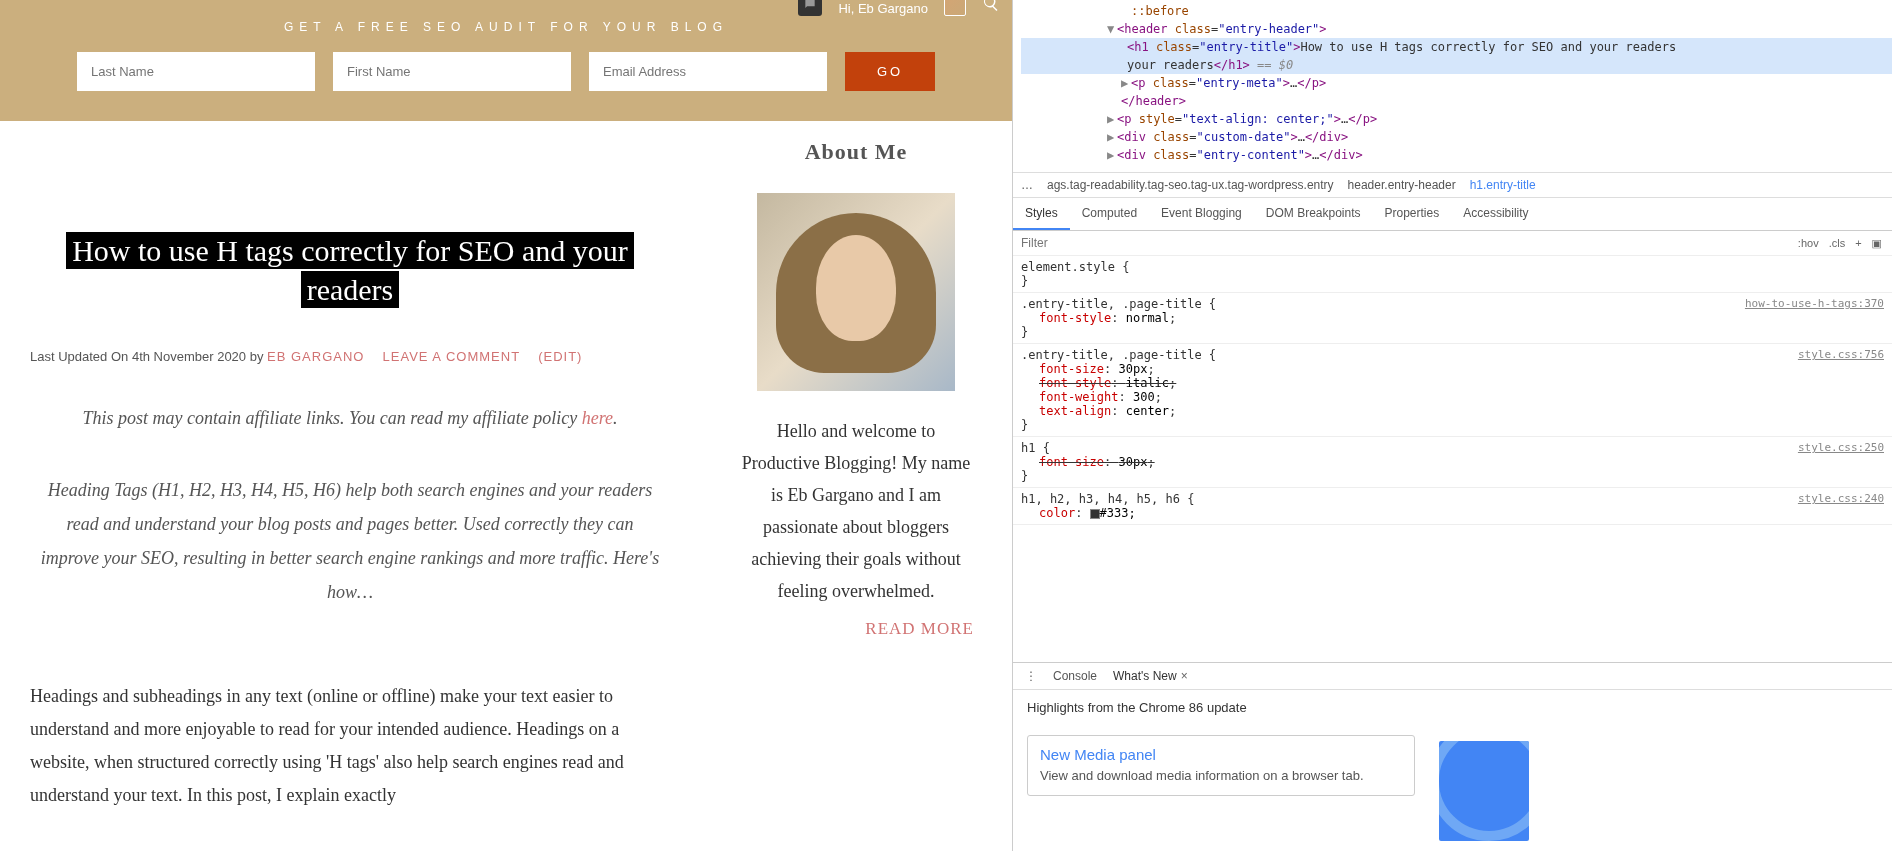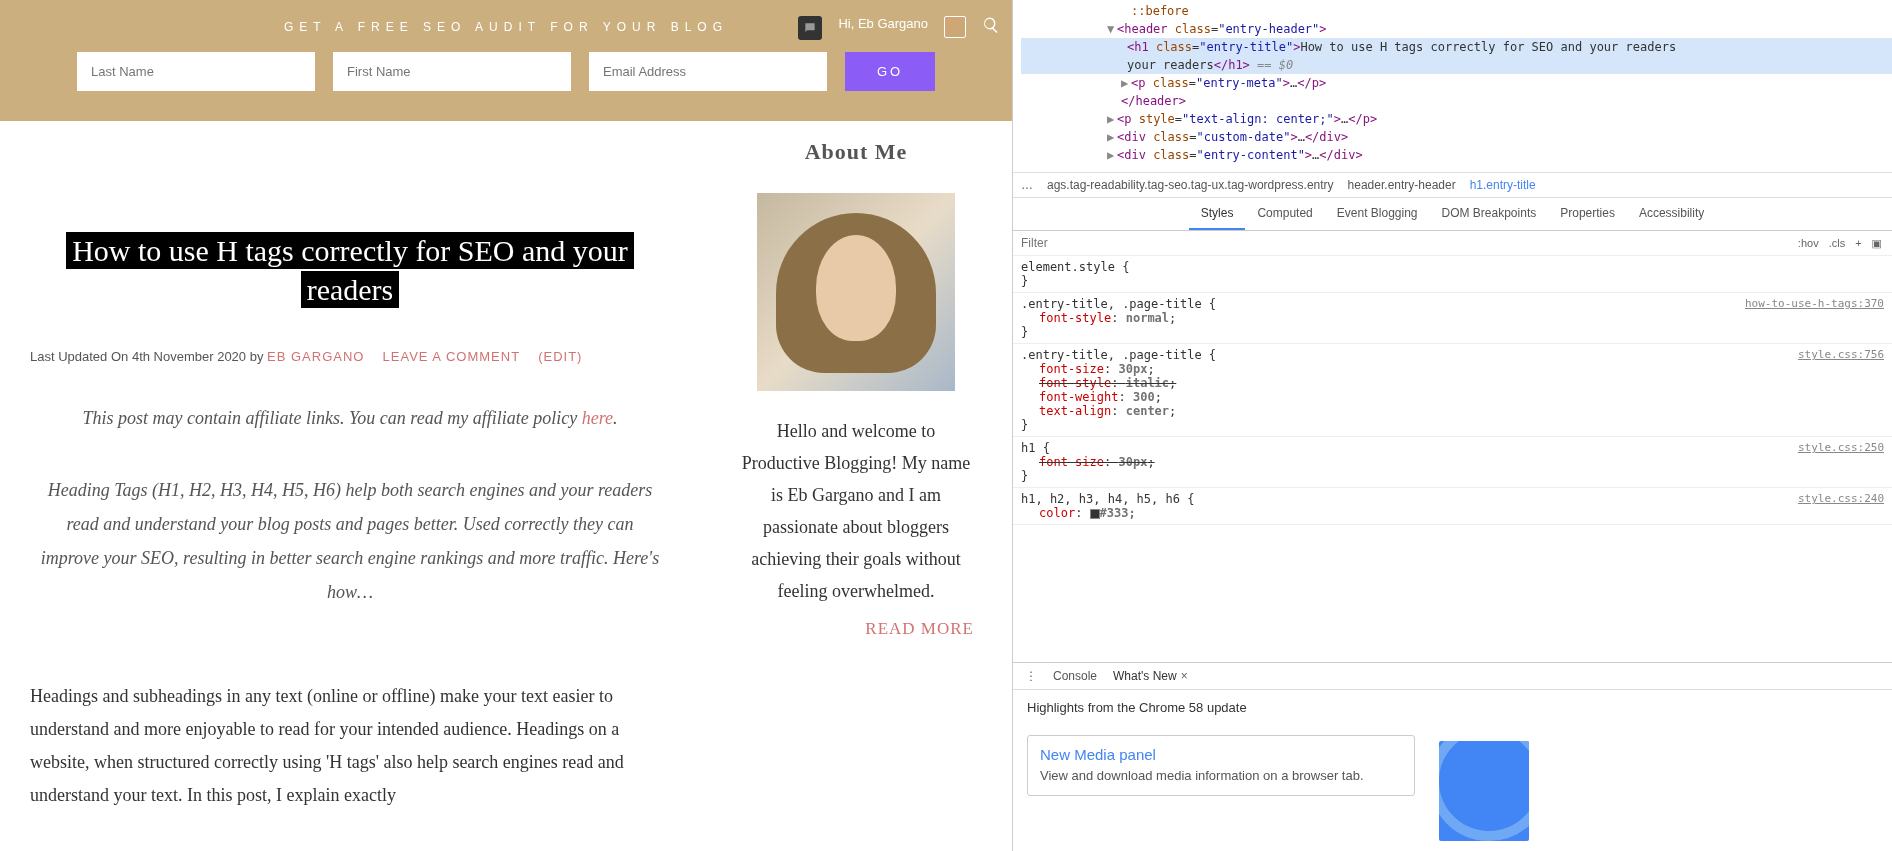--- a/index.html
+++ b/index.html
@@ -1,28 +1,28 @@
 <!DOCTYPE html>
 <html><head>
 <meta charset="utf-8">
 <style>
 * { margin: 0; padding: 0; box-sizing: border-box; }
 body { font-family: Georgia, 'Times New Roman', serif; font-size: 14px; color: #333; display: flex; height: 851px; overflow: hidden; background: #fff; }
 .page-wrap { width: 1012px; height: 100%; overflow-y: auto; background: #fff; position: relative; }
-.topbar { position: absolute; top: 0; right: 0; height: 30px; display: flex; align-items: flex-start; gap: 16px; padding: 16px 12px; z-index: 10; }
+.topbar { position: absolute; top: 0; right: 0; height: 30px; display: flex; align-items: flex-end; gap: 16px; padding: 16px 12px; z-index: 10; }
 .notif-icon { width: 24px; height: 24px; background: #333; border-radius: 3px; display: flex; align-items: center; justify-content: center; }
 .notif-icon svg { fill: #999; }
 .greeting { color: #fff; font-family: Arial, sans-serif; font-size: 13px; }
 .avatar { width: 22px; height: 22px; background: linear-gradient(135deg,#d4a574,#caa877); border-radius: 2px; border: 1px solid #fff; }
 .search-ico svg { width: 18px; height: 18px; fill: #fff; }
 .optin-bar { background: #cbaf7e; padding: 20px 0 30px; text-align: center; position: relative; }
 .optin-title { letter-spacing: 6px; color: #fff; font-family: Arial, sans-serif; font-size: 12px; margin-bottom: 18px; }
 .optin-form { display: flex; gap: 18px; justify-content: center; }
 .optin-form input { width: 238px; height: 39px; border: none; padding: 0 14px; font-family: Arial, sans-serif; font-size: 13px; color: #777; }
-.optin-form button { width: 90px; height: 39px; background: #8b5cf6; color: #fff; border: none; letter-spacing: 3px; font-family: Arial, sans-serif; font-size: 13px; cursor: pointer; }
+.optin-form button { width: 90px; height: 39px; background: #c2410c; color: #fff; border: none; letter-spacing: 3px; font-family: Arial, sans-serif; font-size: 13px; cursor: pointer; }
 .main-area { display: flex; gap: 38px; padding: 0 30px 0 0; }
 .article { flex: 1; background: #fff; padding: 110px 30px 30px; max-width: 700px; }
 .entry-title { font-size: 30px; font-weight: 300; text-align: center; color: #fff; line-height: 1.3; margin: 0 auto 40px; }
 .entry-title span { background: #000; padding: 2px 6px; box-decoration-break: clone; -webkit-box-decoration-break: clone; }
 .entry-meta { text-align: left; font-family: Arial, sans-serif; font-size: 13px; color: #555; margin-bottom: 40px; }
 .entry-meta a { color: #d17373; text-decoration: none; letter-spacing: 1px; }
 .aff { text-align: center; font-style: italic; font-size: 18px; color: #555; margin-bottom: 40px; line-height: 1.6; }
 .aff a { color: #d17373; text-decoration: none; }
 .lede { text-align: center; font-style: italic; font-size: 18px; color: #555; line-height: 1.9; margin-bottom: 70px; padding: 0 8px; }
 .body-p { font-size: 18px; line-height: 1.85; color: #333; }
@@ -39,33 +39,33 @@
 .dom-line { white-space: nowrap; padding-left: 90px; position: relative; }
 .dom-line.sel { background: #d5e6fb; }
 .tri { display: inline-block; width: 10px; color: #888; }
 .tag { color: #881280; }
 .attr { color: #994500; }
 .val { color: #1a1aa6; }
 .text-node { color: #333; }
 .eq0 { color: #888; font-style: italic; }
 .crumbs { border-top: 1px solid #ddd; border-bottom: 1px solid #ddd; padding: 5px 8px; font-family: Arial, sans-serif; font-size: 12px; color: #555; display: flex; gap: 14px; white-space: nowrap; overflow: hidden; }
 .crumbs span.active { color: #4285f4; }
-.tabs { display: flex; border-bottom: 1px solid #ccc; font-family: Arial, sans-serif; font-size: 12px; justify-content: center; }
+.tabs { display: flex; border-bottom: 1px solid #ccc; font-family: Arial, sans-serif; font-size: 12px; }
 .tab { padding: 8px 12px; color: #555; cursor: pointer; }
 .tab.active { color: #333; border-bottom: 2px solid #4285f4; }
 .filter-row { display: flex; border-bottom: 1px solid #eee; }
 .filter-input { flex: 1; border: none; padding: 5px 8px; font-family: Arial, sans-serif; font-size: 12px; color: #888; }
 .filter-btns { display: flex; align-items: center; gap: 10px; padding: 0 10px; color: #666; font-family: Arial, sans-serif; font-size: 11px; }
 .styles-pane { flex: 1; overflow-y: auto; font-size: 12px; }
 .rule { border-bottom: 1px solid #eee; padding: 4px 8px; position: relative; }
 .source-link { position: absolute; right: 8px; top: 4px; color: #888; text-decoration: underline; font-size: 11px; cursor: pointer; }
 .selector { color: #333; }
 .prop { padding-left: 18px; }
 .pn { color: #c80000; }
-.pv { color: #737373; font-weight: bold; }
+.pv { color: #000000; }
 .strike { text-decoration: line-through; }
 .colorbox { display: inline-block; width: 10px; height: 10px; border: 1px solid #888; background: #333; vertical-align: middle; }
 .drawer { border-top: 1px solid #ccc; font-family: Arial, sans-serif; }
 .drawer-tabs { display: flex; align-items: center; gap: 16px; padding: 6px 12px; border-bottom: 1px solid #ddd; font-size: 12px; }
 .drawer-tabs .kebab { color: #666; }
 .drawer-tab { color: #555; cursor: pointer; display: flex; align-items: center; gap: 4px; }
 .drawer-tab.active { color: #333; }
 .close-x { font-size: 12px; color: #666; }
 .highlights { padding: 10px 14px; font-size: 13px; color: #333; }
 .cards-row { display: flex; gap: 24px; padding: 10px 14px; }
@@ -208,21 +208,21 @@
 
   <div class="drawer">
     <div class="drawer-tabs">
       <span class="kebab">⋮</span>
       <span class="drawer-tab">Console</span>
       <span class="drawer-tab active">
         <span>What's New</span>
         <span class="close-x">×</span>
       </span>
     </div>
-    <div class="highlights">Highlights from the Chrome 58 update</div>
+    <div class="highlights">Highlights from the Chrome 86 update</div>
     <div class="cards-row">
       <div>
         <div class="card">
           <h4>New Media panel</h4>
           <p>View and download media information on a browser tab.</p>
         </div>
         <div style="height:10px"></div>
       </div>
       <div class="art-img"></div>
     </div>

